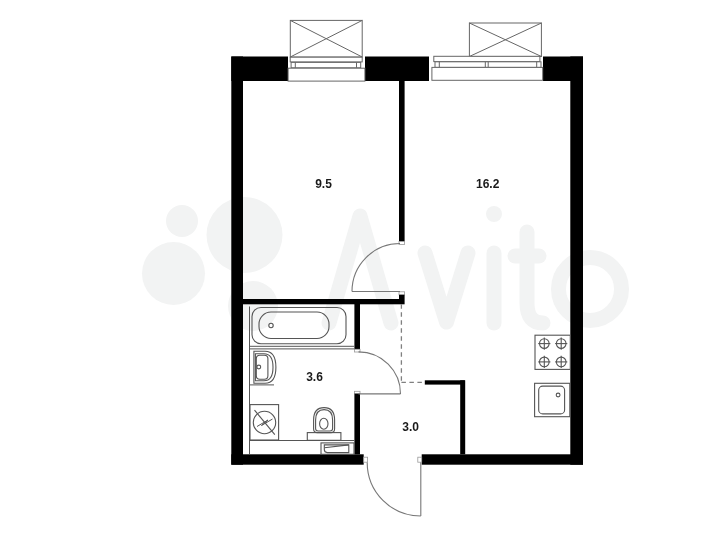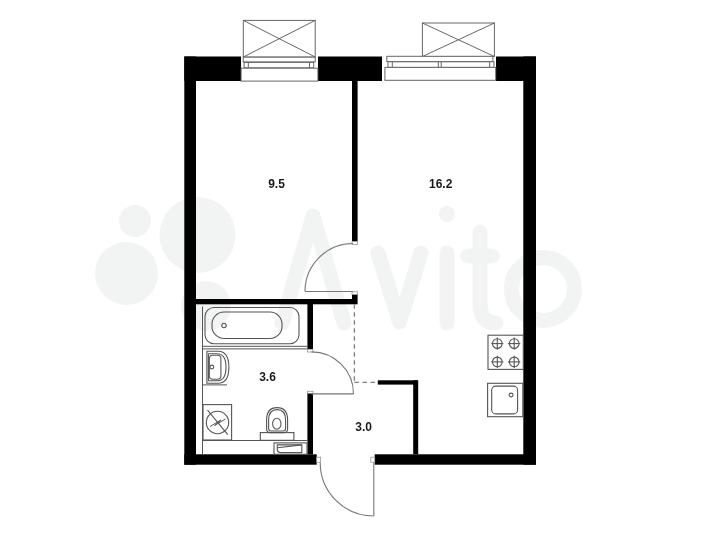--- a/index.html
+++ b/index.html
@@ -1,16 +1,16 @@
 <!DOCTYPE html>
 <html><head>
 <meta charset="utf-8">
 <style>
   html,body{margin:0;padding:0;background:#ffffff;}
-  .page{width:592px;height:540px;position:relative;font-family:"Liberation Sans",sans-serif;}
+  .page{width:592px;height:540px;position:relative;font-family:"Liberation Sans",sans-serif;margin-left:47px;}
   svg{display:block;}
   text{font-family:"Liberation Sans",sans-serif;}
 </style>
 </head>
 <body>
 <div class="page">
 <svg width="720" height="540" viewBox="0 0 720 540">
 
   <rect x="0" y="0" width="720" height="540" fill="#ffffff"></rect>
 

